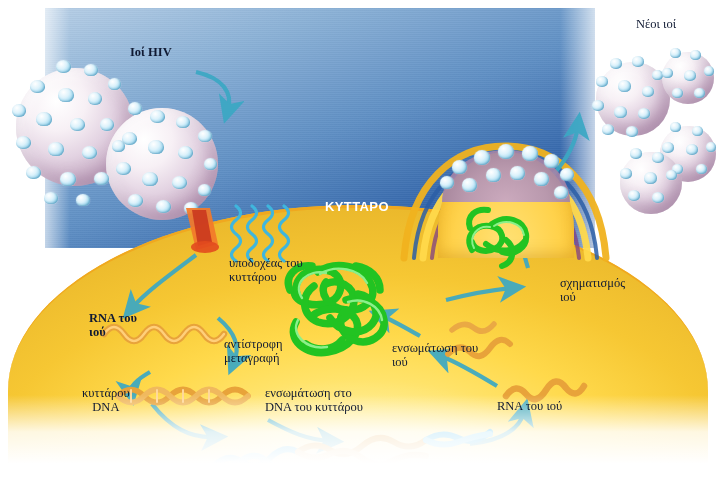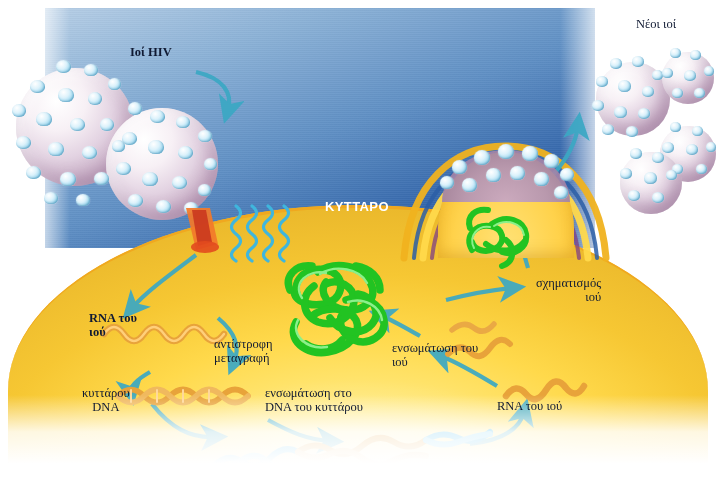--- a/index.html
+++ b/index.html
@@ -313,34 +313,36 @@
 
   <div class="bottomwash"></div>
 
   <div class="lbl" style="left:130px;top:45px;font-weight:bold;">Ιοί HIV</div>
 
   <div class="lbl" style="left:636px;top:17px;">Νέοι ιοί</div>
 
 
   <div class="lbl lbl-w" style="left:325px;top:200px;">ΚΥΤΤΑΡΟ</div>
 
+  <div class="lbl" style="left:229px;top:256px;">υποδοχέας του
+κυττάρου</div>
 
   <div class="lbl" style="left:89px;top:311px;font-weight:bold;">RNA του
 ιού</div>
 
-  <div class="lbl" style="left:214px;top:337px;">αντίστροφη
+  <div class="lbl" style="left:224px;top:337px;">αντίστροφη
 μεταγραφή</div>
 
   <div class="lbl" style="left:82px;top:386px;text-align:center;">κυττάρου
 DNA</div>
 
   <div class="lbl" style="left:265px;top:386px;">ενσωμάτωση στο
 DNA του κυττάρου</div>
 
   <div class="lbl" style="left:392px;top:341px;">ενσωμάτωση του
 ιού</div>
 
-  <div class="lbl" style="left:536px;top:276px;text-align:right;">σχηματισμός
+  <div class="lbl" style="left:560px;top:276px;">σχηματισμός
 ιού</div>
 
   <div class="lbl" style="left:497px;top:399px;">RNA του ιού</div>
 
 </div>
 
 </body></html>

